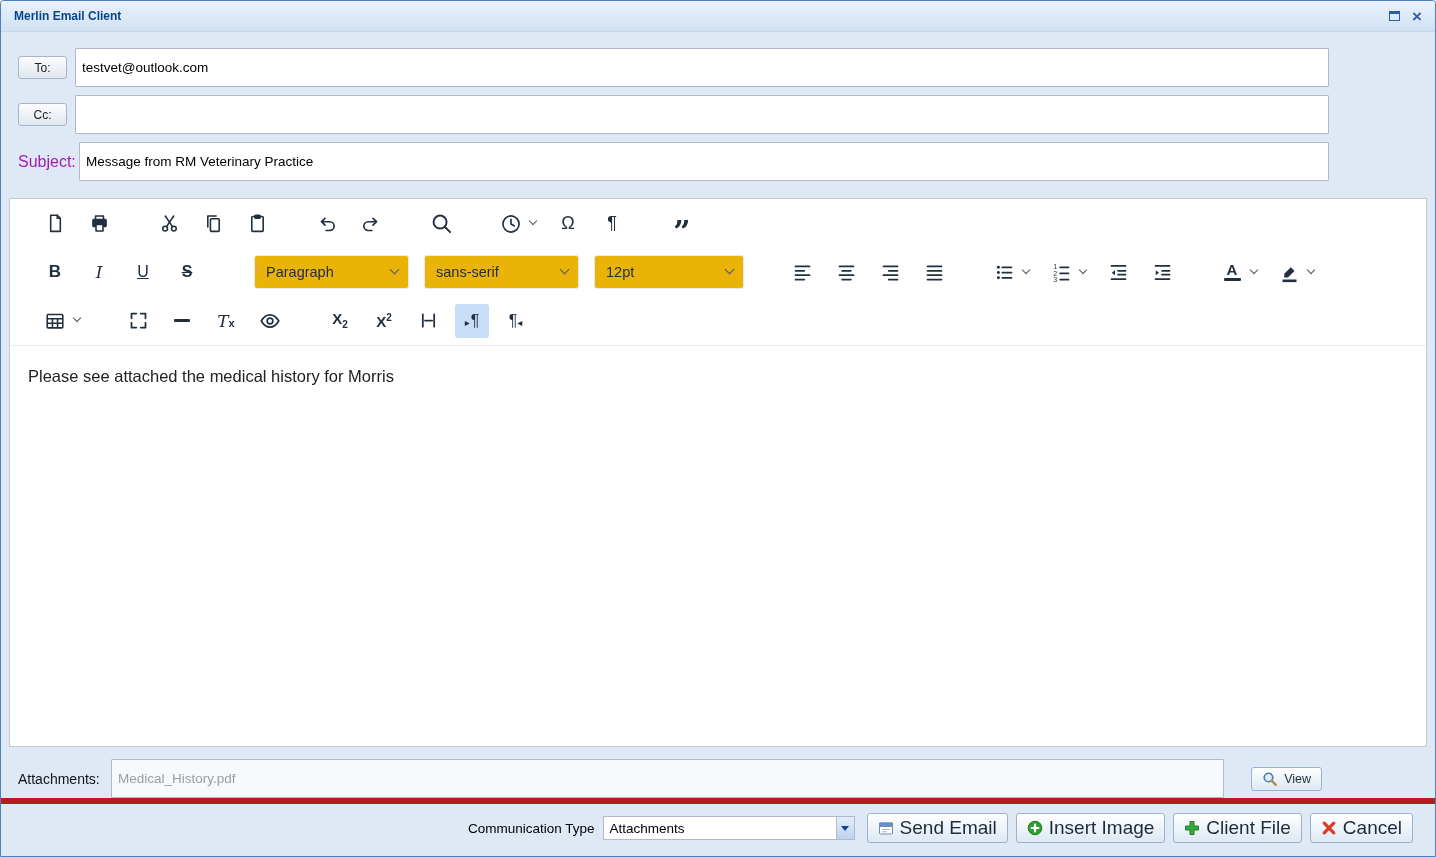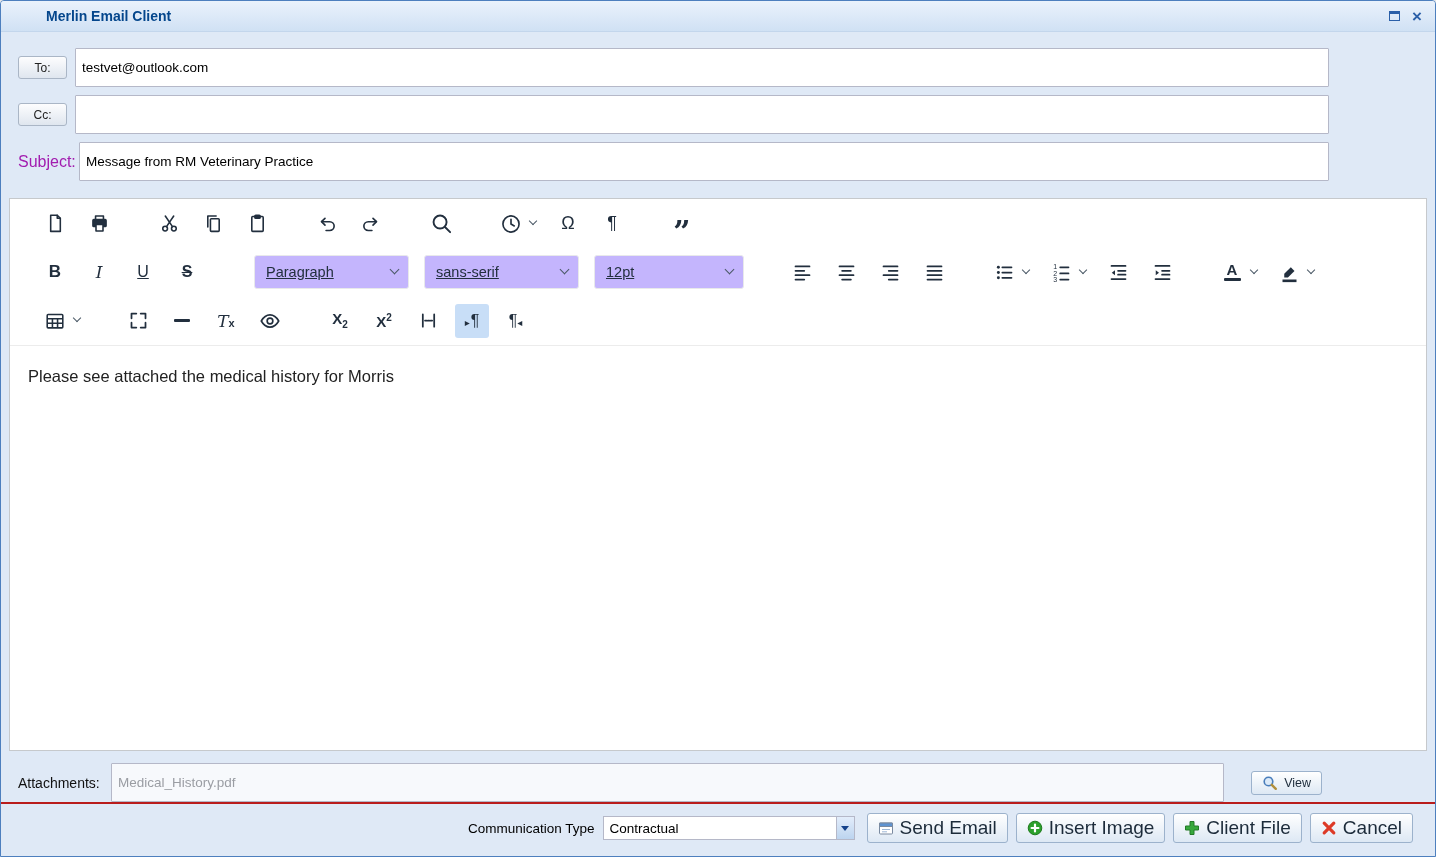--- a/index.html
+++ b/index.html
@@ -4,21 +4,21 @@
 <style>
   * { box-sizing: border-box; }
   html,body { margin:0; padding:0; background:#e8e8e8; font-family:"Liberation Sans", sans-serif; }
 
   .window{ width:1436px; height:857px; background:#dfe9f6; border:1px solid #4d7fbe;
            border-radius:4px 4px 0 0; display:flex; flex-direction:column; overflow:hidden; }
 
   
   .titlebar{ flex:0 0 31px; display:flex; align-items:center; padding:0 10px 0 13px;
              background:linear-gradient(#eaf2fc,#d0e1f4); border-bottom:1px solid #c3d6ec; }
-  .title{ flex:1; font-size:14px; font-weight:bold; color:#04468c;margin-left:32px; }
+  .title{ flex:1; font-size:12px; font-weight:bold; color:#04468c; }
   .winbtns{ display:flex; gap:7px; align-items:center; }
   .winbtn{ width:16px; height:16px; display:flex; align-items:center; justify-content:center; cursor:pointer; }
   .restore-glyph{ width:11px; height:10px; border:1.5px solid #2a5fa8; border-top-width:3px; }
   .close-glyph{ font-size:17px; font-weight:bold; color:#2a5fa8; line-height:1; }
 
   
   .hdr{ padding:16px 106px 0 17px; }
   .frow{ display:flex; align-items:center; margin-bottom:8px; }
   .mini{ width:49px; height:23px; margin-right:8px; font-size:12px; color:#222; cursor:pointer;
          border:1px solid #aab6c6; border-radius:3px; background:linear-gradient(#fdfdfe,#dfe6ef); font-family:inherit; }
@@ -41,22 +41,22 @@
   .chev.sm{ width:6px; height:6px; margin-right:5px; }
 
   .glyph{ font-size:17px; font-weight:bold; }
   .it{ font-style:italic; font-family:"DejaVu Serif",serif; font-weight:500; }
   .un{ font-weight:500; font-size:16px; text-decoration:underline; }
   .st{ font-weight:600; font-size:16px; text-decoration:line-through; }
   .om{ font-size:18px; font-weight:500; }
   .pi{ font-size:18px; font-weight:500; }
   .quote{ font-family:"DejaVu Serif",serif; font-size:30px; font-weight:bold; line-height:0; padding-top:16px; }
 
-  .tsel{ height:34px; background:#c4b5fd; border:1px solid #e8e9eb; border-radius:3px; display:flex; align-items:center;
-         justify-content:space-between; padding:0 10px 0 11px; font-size:14.5px; color:#222f3e; margin-right:15px; cursor:pointer;text-decoration:underline; }
+  .tsel{ height:34px; background:#eab308; border:1px solid #e8e9eb; border-radius:3px; display:flex; align-items:center;
+         justify-content:space-between; padding:0 10px 0 11px; font-size:14.5px; color:#222f3e; margin-right:15px; cursor:pointer; }
   .w155{ width:155px; } .w150{ width:150px; }
 
   .colbtn{ display:flex; flex-direction:column; align-items:center; gap:2px; }
   .colbtn .a{ font-size:15px; font-weight:bold; line-height:13px; }
   .colbar{ width:17px; height:3.5px; background:#222f3e; border-radius:1px; }
 
   .script{ font-size:15px; font-weight:600; line-height:1; }
   .script sub{ font-size:10px; } .script sup{ font-size:10px; }
   .tx .t{ font-style:italic; font-family:"DejaVu Serif",serif; font-size:17px; font-weight:500; }
   .tx .x{ font-size:11px; font-weight:bold; }
@@ -71,21 +71,21 @@
   .attach{ display:flex; align-items:center; margin:12px 113px 0 17px; }
   .attach .alabel{ width:93px; font-size:14px; color:#111; }
   .attach .field{ color:#9a9da3; background:#f7f9fc; }
   .btn{ height:24px; display:inline-flex; align-items:center; gap:6px; padding:0 10px; cursor:pointer;
         border:1px solid #9cb2cc; border-radius:3px; background:linear-gradient(#ffffff,#dde8f4);
         font-size:12.5px; color:#1c2b3a; font-family:inherit; white-space:nowrap; }
   .attach .btn{ margin-left:27px;text-align:right; }
 
   
   .footer{ margin-top:auto; display:flex; align-items:center; justify-content:flex-end; gap:8px;
-           padding:9px 22px 13px; border-top:2px solid #b91c1c; }
+           padding:9px 22px 13px; border-top:6px solid #b91c1c; }
   .flabel{ font-size:13.5px; color:#000; }
   .combo{ width:252px; height:24px; background:#fff; border:1px solid #b5b8c8; display:flex; align-items:stretch; cursor:pointer; }
   .combo-text{ flex:1; display:flex; align-items:center; padding:0 6px; font-size:13.5px; color:#000; }
   .trigger{ width:18px; border-left:1px solid #b5b8c8; background:linear-gradient(#e3edfb,#bcd4ef);
             display:flex; align-items:center; justify-content:center; }
   .tri{ width:0; height:0; border-left:4px solid transparent; border-right:4px solid transparent; border-top:5px solid #15428b; }
   .footer .btn{ height:30px; font-size:19px; }
   .footer .btn.send{ margin-left:4px; }
 </style>
 </head>
@@ -356,21 +356,21 @@
           <circle cx="6.5" cy="6.5" r="4.3" fill="#dceaf8" stroke="#4a7ebb" stroke-width="1.6"></circle>
           <path d="M9.8 9.8l4 4" stroke="#b08f3c" stroke-width="2.4" stroke-linecap="round"></path>
         </svg>
       <span>View</span>
     </button>
   </div>
 
   <div class="footer">
     <span class="flabel">Communication Type</span>
     <div class="combo">
-      <span class="combo-text">Contractual</span>
+      <span class="combo-text">Attachments</span>
       <span class="trigger">
           <span class="tri"></span>
         </span>
     </div>
     <button class="btn send">
       <svg width="16" height="15" viewBox="0 0 16 15" fill="none">
           <rect x="1.5" y="2" width="13" height="11" rx="1" fill="#fff" stroke="#7a8aa0"></rect>
           <path d="M1.5 2h13v3.5h-13z" fill="#5e93d1" stroke="#7a8aa0"></path>
           <path d="M4 8.5h8M4 10.8h5" stroke="#9db7d6" stroke-width="1"></path>
         </svg>

